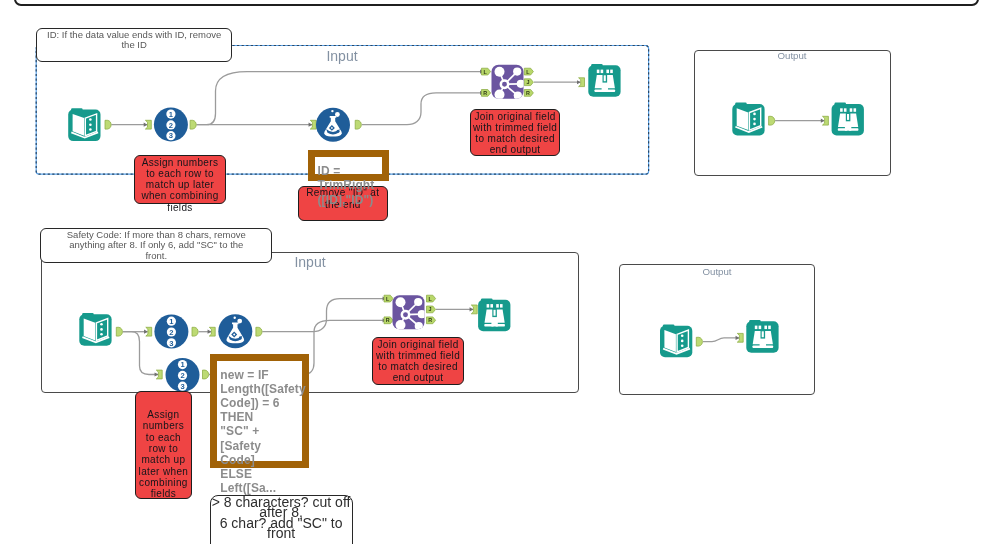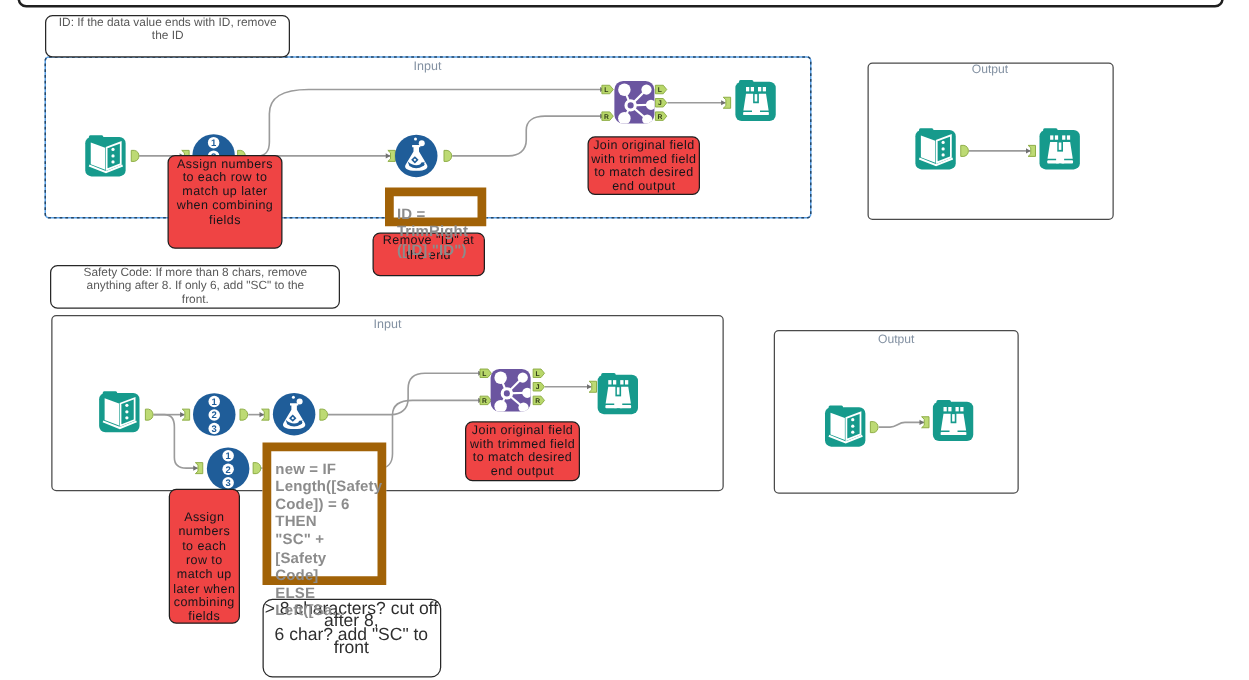--- a/index.html
+++ b/index.html
@@ -1,20 +1,20 @@
 <!DOCTYPE html>
 <html><head>
 <meta charset="utf-8">
 <style>
   html,body{margin:0;padding:0;}
   body{width:999px;height:544px;background:#ffffff;font-family:"Liberation Sans",sans-serif;overflow:hidden;}
   #canvas{position:relative;width:999px;height:544px;overflow:hidden;}
   .cont{position:absolute;background:transparent;}
-  .clabel{position:absolute;font-size:10px;color:#8391a2;text-align:center;}
-  .cbox{position:absolute;background:#fff;border:1.6px solid #282828;border-radius:6px;color:#585858;font-size:9.5px;line-height:10.7px;text-align:center;box-sizing:border-box;}
+  .clabel{position:absolute;font-size:14px;color:#8391a2;text-align:center;}
+  .cbox{position:absolute;background:#fff;border:1.6px solid #282828;border-radius:6px;color:#585858;font-size:9.5px;line-height:10.7px;text-align:center;box-sizing:border-box;margin-top:16px;}
   .ann{position:absolute;background:#ef4444;border:1.7px solid #1e1e1e;border-radius:6px;color:#15151a;font-size:10px;line-height:11.3px;text-align:center;box-sizing:border-box;letter-spacing:0.35px;}
   .expr{position:absolute;background:#fff;border:7px solid #a16207;color:#8c8c8c;font-size:12px;font-weight:bold;line-height:14.2px;text-align:left;box-sizing:border-box;padding:7px 0 0 3px;letter-spacing:0.1px;}
   svg{position:absolute;left:0;top:0;}
 </style>
 </head>
 <body>
 <div id="canvas">
 
   <div style="position:absolute;left:14px;top:-19.6px;width:961px;height:22px;border:2.4px solid #1f1f1f;border-radius:7px;"></div>
 
@@ -212,21 +212,21 @@
     <use href="#book" x="659.7" y="323.3"></use>
     <use href="#binoc" x="746" y="318.8"></use>
   </svg>
 
   <div class="cbox" style="left:36px;top:12.2px;width:196.3px;height:33.8px;padding-top:0.5px;">ID: If the data value ends with ID, remove<br>the ID</div>
 
   <div class="cbox" style="left:40.3px;top:211.9px;width:232px;height:35.5px;padding-top:0.7px;">Safety Code: If more than 8 chars, remove<br>anything after 8. If only 6, add "SC" to the<br>front.</div>
 
   <div class="cbox" style="left:209.6px;top:478.5px;width:143px;height:63px;padding-top:1px;border-radius:8px;font-size:14px;line-height:10.6px;color:#2e2e2e;border-width:1.8px;">&gt; 8 characters? cut off after 8,<br>6 char? add "SC" to front</div>
 
-  <div class="ann" style="left:134.2px;top:124px;width:91.6px;height:75px;padding-top:0.5px;">Assign numbers<br>to each row to<br>match up later<br>when combining<br>fields</div>
+  <div class="ann" style="left:134.2px;top:155px;width:91.6px;height:49px;padding-top:0.5px;">Assign numbers<br>to each row to<br>match up later<br>when combining<br>fields</div>
 
   <div class="ann" style="left:297.7px;top:185.9px;width:90.3px;height:35px;padding-top:0.5px;">Remove "ID" at<br>the end</div>
 
   <div class="ann" style="left:469.9px;top:109.1px;width:90.4px;height:46.7px;padding-top:0.5px;">Join original field<br>with trimmed field<br>to match desired<br>end output</div>
 
   <div class="ann" style="left:371.8px;top:336.5px;width:92.5px;height:48.5px;padding-top:1px;">Join original field<br>with trimmed field<br>to match desired<br>end output</div>
 
   <div class="ann" style="left:134.5px;top:391.2px;width:57.8px;height:108.3px;padding-top:17px;">Assign<br>numbers<br>to each<br>row to<br>match up<br>later when<br>combining<br>fields</div>
 
   <div class="expr" style="left:307.5px;top:150.1px;width:81.2px;height:30.6px;">ID = TrimRight<br>([ID],"ID")</div>

